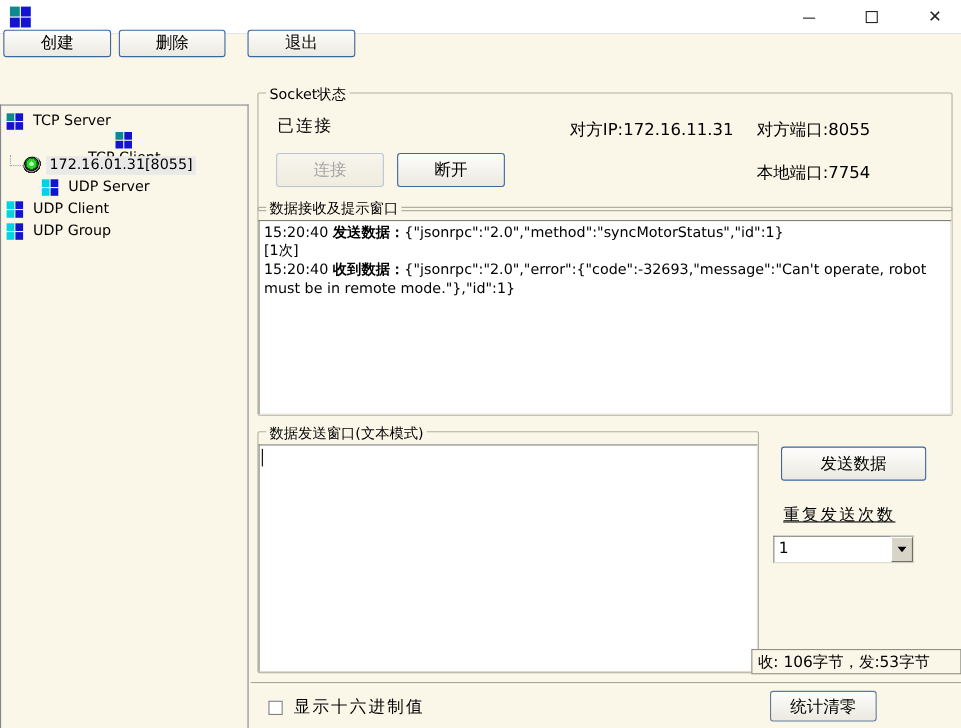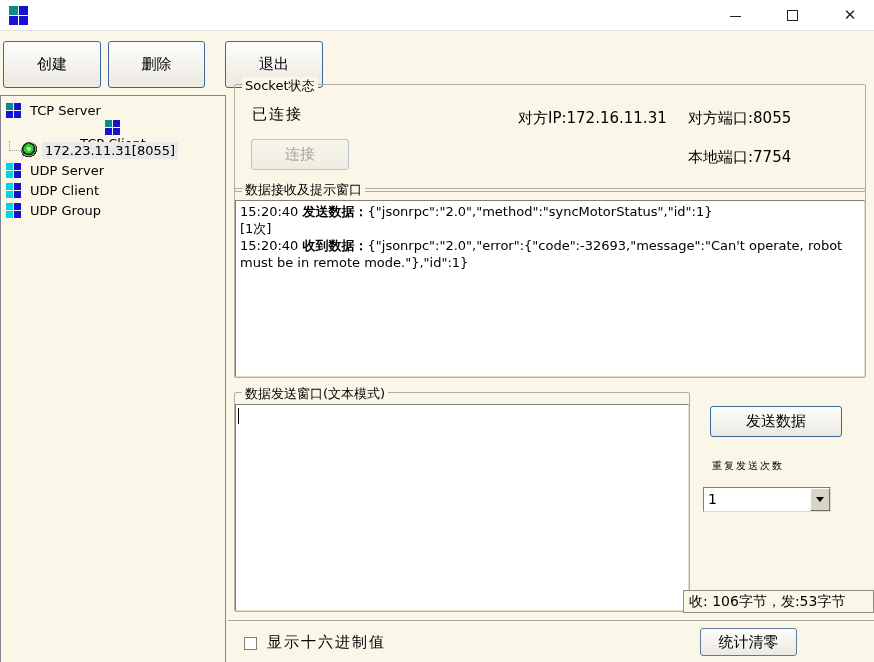--- a/index.html
+++ b/index.html
@@ -23,21 +23,21 @@
   .win-btn.min{left:712px;} .win-btn.max{left:769px;} .win-btn.close{left:827px;}
   .glyph-min{width:11px;border-top:1.5px solid #222;display:block;margin-top:2px;}
   .glyph-max{width:11px;height:11px;border:1.5px solid #222;display:block;}
   .glyph-close{font-size:15px;color:#222;line-height:1;}
   
   .btn{
     border:1px solid var(--accent); border-radius:3px;
     background:linear-gradient(#fdfdfc,#ebe9e0);
     font-family:inherit; font-size:15px; color:#000; text-align:center; cursor:pointer;
   }
-  .tb-btn{position:absolute;top:41px;height:47px;}
+  .tb-btn{position:absolute;top:27px;height:25px;}
   .tb-create{left:3px;width:98px;} .tb-delete{left:108px;width:97px;} .tb-exit{left:225px;width:98px;}
   
   .tree-panel{position:absolute;left:0;top:95px;width:226px;height:583px;background:var(--bg);
     border:1px solid #82878f; border-bottom-color:#b9b5a6;}
   .tree-item{position:absolute;left:0;height:20px;width:100%;display:flex;align-items:center;font-size:13px;cursor:default;}
   .sq-icon{width:15px;height:15px;display:grid;grid-template-columns:7px 7px;grid-template-rows:7px 7px;gap:1px;margin:0 6px 0 5px;flex:none;}
   .sq-icon i{display:block;background:var(--icon-blue);}
   .sq-icon.tcp i:nth-child(1){background:var(--icon-teal);}
   .sq-icon.udp i:nth-child(1),.sq-icon.udp i:nth-child(3){background:var(--icon-cyan);}
   .connector{width:12px;height:10px;margin-left:8px;border-left:1px dotted #9a9a9a;border-bottom:1px dotted #9a9a9a;margin-bottom:8px;flex:none;}
@@ -61,21 +61,21 @@
   .gb-recv{left:234px;top:188px;width:632px;height:190px;}
   .log-area{position:absolute;left:0;top:11px;width:630px;height:177px;font-size:13px;line-height:17px;padding:2px 4px;overflow:hidden;}
   .log-line{word-break:break-word;}
   .log-line .b{font-weight:bold;}
   
   .gb-send{left:234px;top:392px;width:456px;height:220px;}
   .send-area{position:absolute;left:0;top:11px;width:454px;height:207px;resize:none;outline:none;font-family:inherit;font-size:13px;padding:3px 4px;}
   .caret{position:absolute;left:3px;top:15px;width:1px;height:16px;background:#000;}
   
   .btn-send{position:absolute;left:710px;top:406px;width:132px;height:31px;border-width:1.5px;}
-  .repeat-label{position:absolute;left:712px;top:459px;font-size:10px;letter-spacing:2px;}
+  .repeat-label{position:absolute;left:712px;top:459px;font-size:15px;letter-spacing:2px;text-decoration:underline;}
   .combo{position:absolute;left:703px;top:487px;width:128px;height:25px;display:flex;border:1px solid;border-color:#7f7f76 #dfdccd #dfdccd #7f7f76;background:#fff;}
   .combo-value{flex:1;font-size:14px;padding:3px 0 0 4px;border-right:1px solid #fff;}
   .combo-btn{width:20px;height:100%;background:#d8d4c8;border:1px solid;border-color:#fff #6f6f66 #6f6f66 #fff;display:flex;align-items:center;justify-content:center;cursor:pointer;}
   .combo-arrow{width:0;height:0;border-left:4px solid transparent;border-right:4px solid transparent;border-top:5px solid #000;}
   
   .stats-box{position:absolute;left:683px;top:590px;width:191px;height:23px;border:1px solid #8f8f83;background:var(--bg);font-size:14px;padding:2px 0 0 5px;white-space:nowrap;}
   .divider{position:absolute;left:228px;top:620px;width:646px;height:3px;border-top:1px solid #a9a597;border-bottom:1px solid #fffdf4;}
   .hex-check{position:absolute;left:244px;top:637px;width:13px;height:13px;background:#fff;border:1px solid #808080;cursor:pointer;}
   .hex-label{position:absolute;left:267px;top:633px;font-size:15px;letter-spacing:2px;}
   .btn-reset{position:absolute;left:700px;top:628px;width:97px;height:28px;border-color:#5d7b97;}
@@ -120,23 +120,23 @@
         <i></i>
         <i></i>
         <i></i>
         <i></i>
       </span>
     <span class="tree-label">TCP Client</span>
   </div>
   <div class="tree-item" style="top:44px;">
     <span class="connector"></span>
     <span class="conn-icon"></span>
-    <span class="tree-label selected">172.23.11.31[8055]</span>
-  </div>
-  <div class="tree-item" style="top:64px;">
+    <span class="tree-label selected">172.16.01.31[8055]</span>
+  </div>
+  <div class="tree-item" style="top:64px;padding-left:32px;">
     <span class="sq-icon udp">
         <i></i>
         <i></i>
         <i></i>
         <i></i>
       </span>
     <span class="tree-label">UDP Server</span>
   </div>
   <div class="tree-item" style="top:84px;">
     <span class="sq-icon udp">
@@ -158,20 +158,21 @@
   </div>
 </div>
 
 <div class="groupbox gb-socket">
   <span class="gb-title">Socket状态</span>
   <span class="state-text">已连接</span>
   <span class="peer-ip">对方IP:172.16.11.31</span>
   <span class="peer-port">对方端口:8055</span>
   <span class="local-port">本地端口:7754</span>
   <button class="btn btn-connect" disabled="">连接</button>
+  <button class="btn btn-disconnect">断开</button>
 </div>
 
 <div class="groupbox gb-recv">
   <span class="gb-title">数据接收及提示窗口</span>
   <div class="log-area sunken">
     <div class="log-line"><span>15:20:40 </span><span class="b">发送数据：</span><span>{"jsonrpc":"2.0","method":"syncMotorStatus","id":1}</span></div>
     <div class="log-line"><span></span><span class="b"></span><span>[1次]</span></div>
     <div class="log-line"><span>15:20:40 </span><span class="b">收到数据：</span><span>{"jsonrpc":"2.0","error":{"code":-32693,"message":"Can't operate, robot must be in remote mode."},"id":1}</span></div>
   </div>
 </div>

